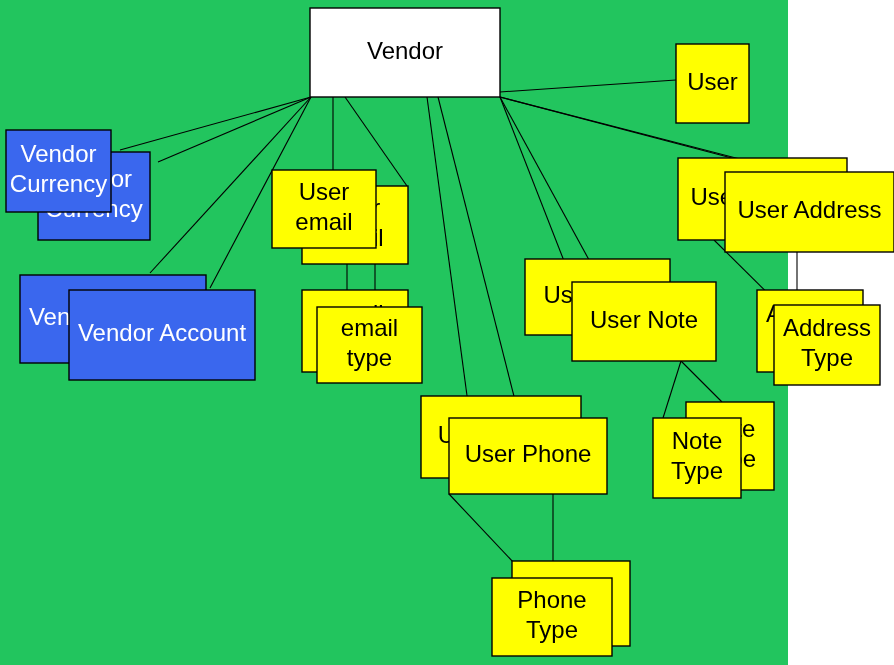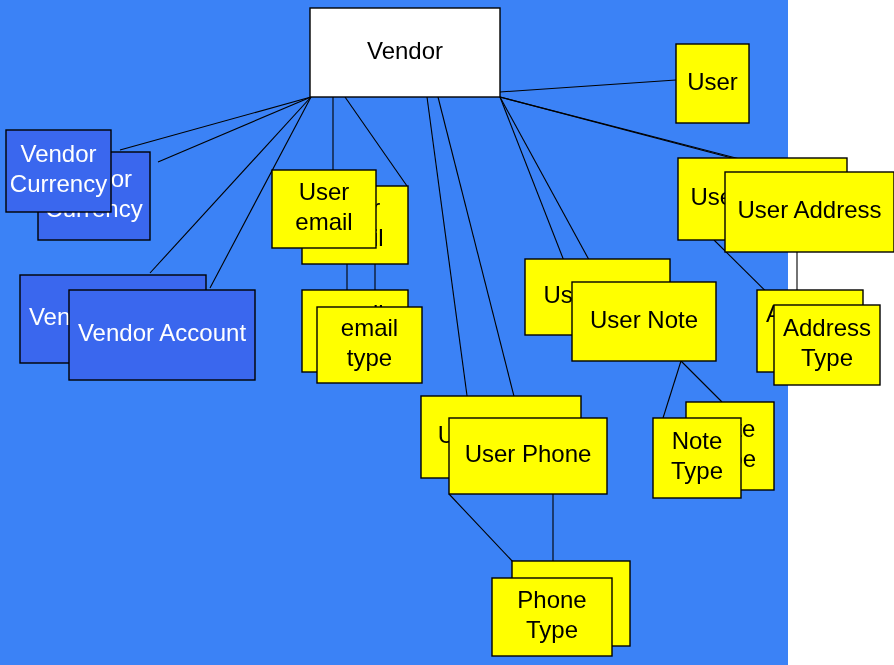--- a/index.html
+++ b/index.html
@@ -10,21 +10,21 @@
   body {
     width: 894px;
     height: 665px;
     overflow: hidden;
     font-family: "Liberation Sans", sans-serif;
   }
   #diagram-root {
     position: relative;
     width: 788px;
     height: 665px;
-    background: #3b82f6;
+    background: #22c55e;
   }
   svg.layer {
     position: absolute;
     top: 0;
     left: 0;
     width: 894px;
     height: 665px;
   }
   .edge {
     stroke: #000000;

